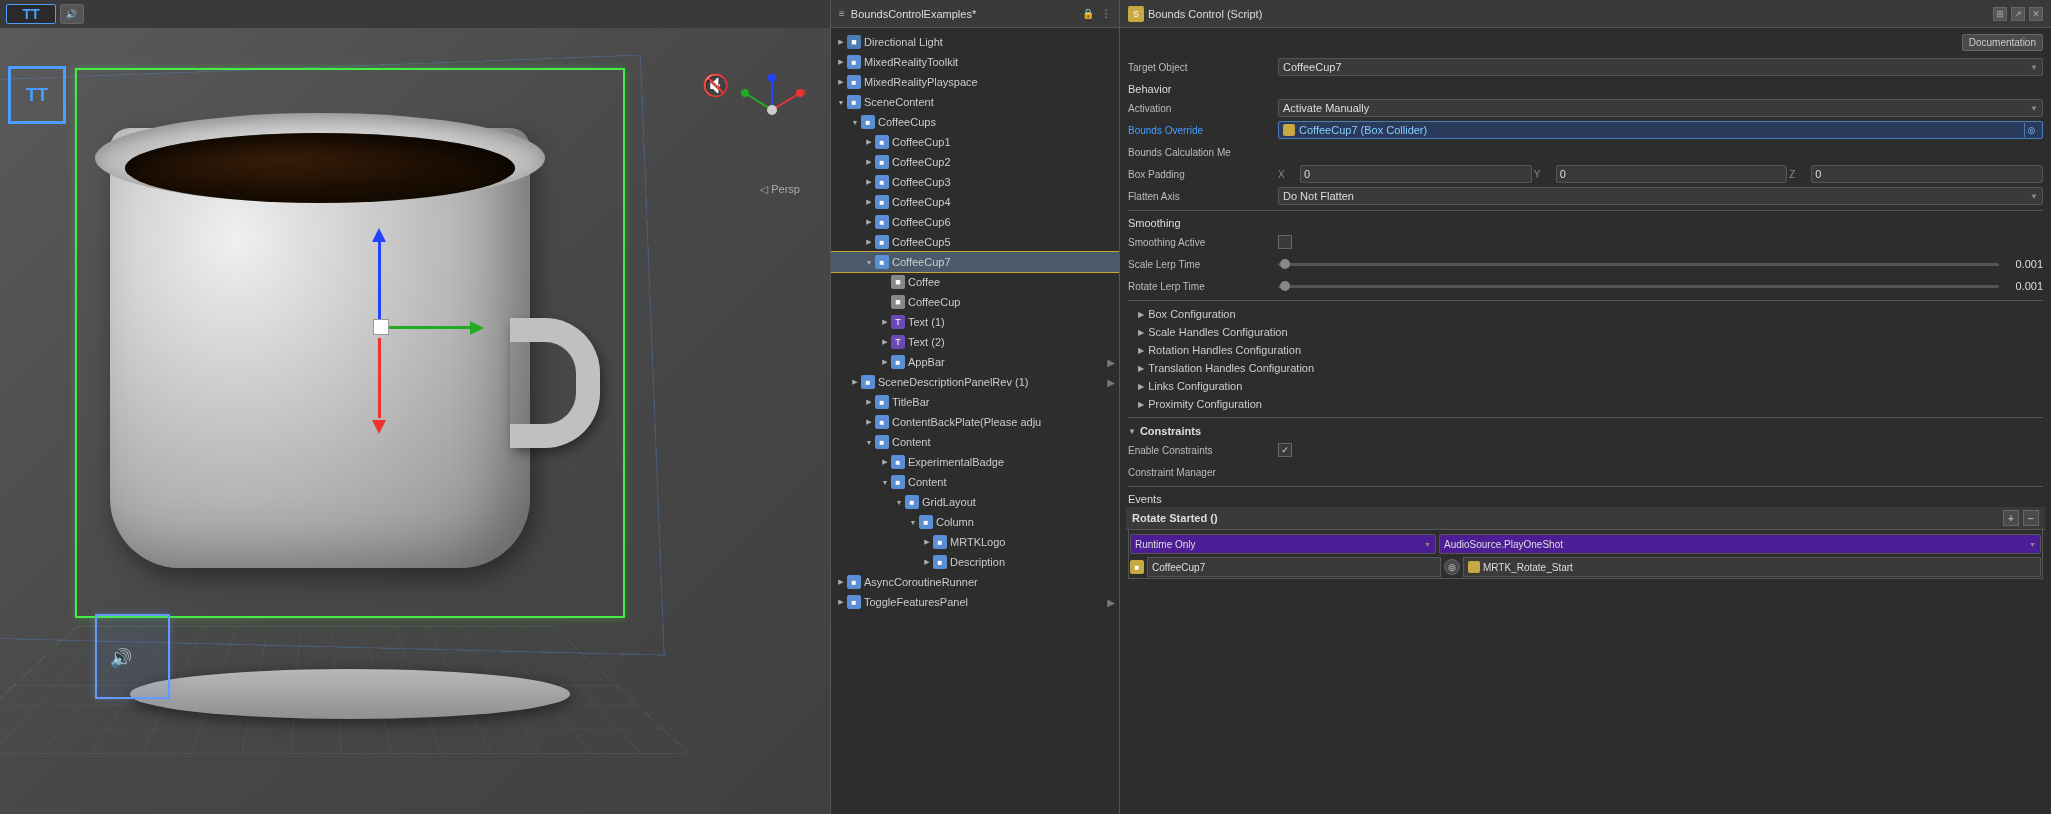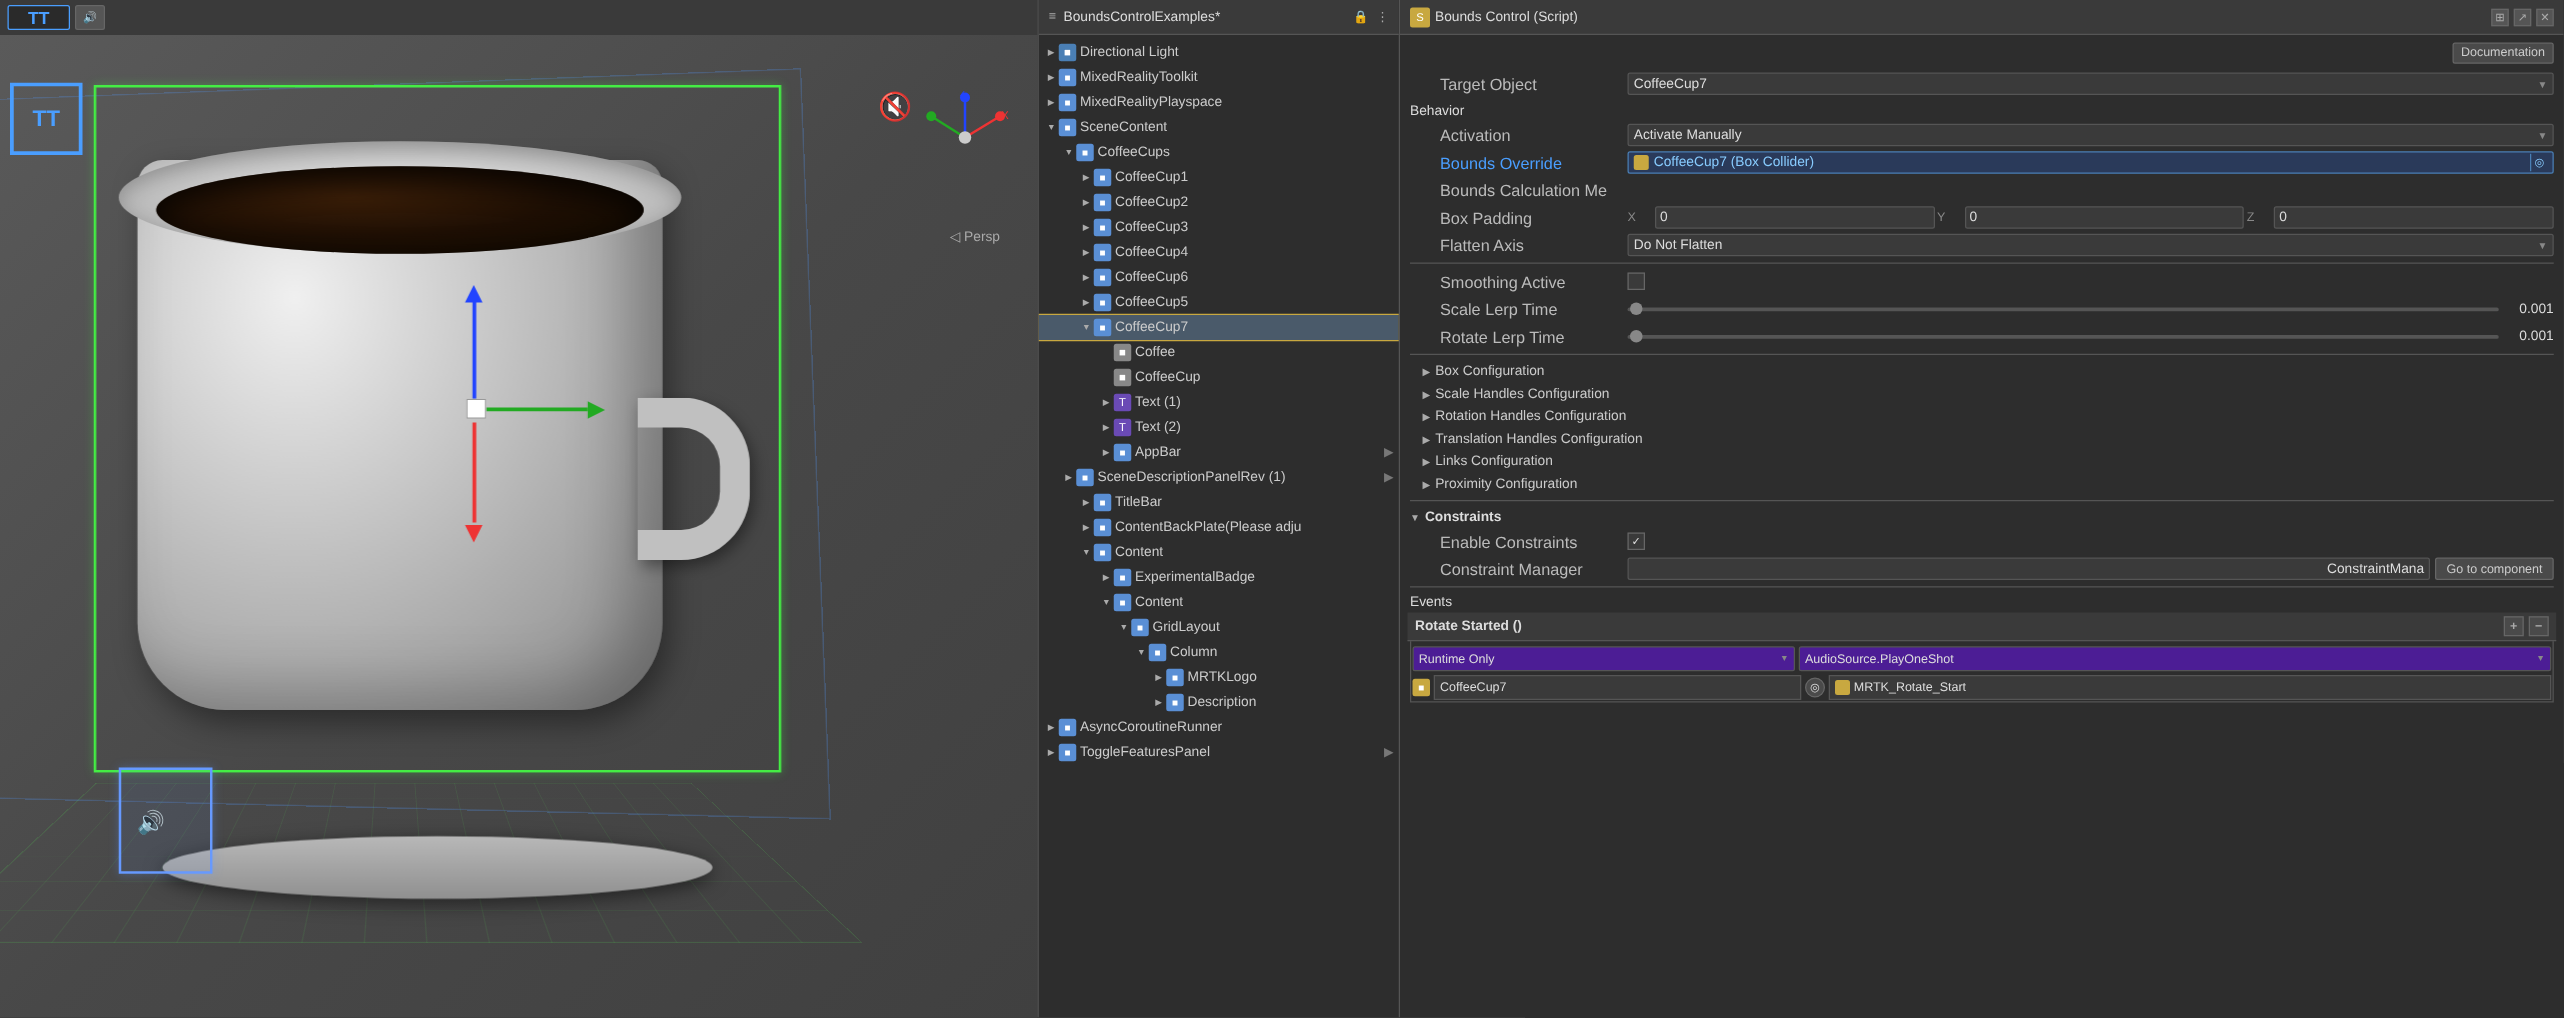--- a/index.html
+++ b/index.html
@@ -232,22 +232,21 @@
       display: flex;
       align-items: center;
       min-height: 20px;
       margin-bottom: 2px;
     }
 
     .field-label {
       width: 150px;
       flex-shrink: 0;
       color: #bbb;
-      font-size: 13px;
-      margin-left: 24px;
+      font-size: 10px;
     }
 
     .field-value {
       flex: 1;
       background: #3a3a3a;
       border: 1px solid #555;
       color: #ddd;
       padding: 1px 4px;
       font-size: 11px;
       border-radius: 2px;
@@ -865,20 +864,21 @@
 
     <div class="field-row">
       <span class="field-label">Flatten Axis</span>
       <div class="field-value dropdown">
         <span>Do Not Flatten</span>
       </div>
     </div>
 
     <div class="section-divider"></div>
 
+    <div class="section-header">Smoothing</div>
 
     <div class="field-row">
       <span class="field-label">Smoothing Active</span>
       <div class="checkbox-field"></div>
     </div>
 
     <div class="field-row">
       <span class="field-label">Scale Lerp Time</span>
       <div class="slider-row">
         <div class="slider-track">
@@ -935,26 +935,20 @@
       <span>Constraints</span>
     </div>
 
     <div class="field-row">
       <span class="field-label">Enable Constraints</span>
       <div class="checkbox-field" style="background:#3a3a3a;border-color:#666;">✓</div>
     </div>
 
     <div class="field-row">
       <span class="field-label">Constraint Manager</span>
-      <div style="display:flex;gap:4px;flex:1;">
-        <div class="field-value" style="flex:1;min-width:0;">
-          <span>ConstraintMana</span>
-        </div>
-        <button class="go-to-btn">Go to component</button>
-      </div>
     </div>
 
     <div class="section-divider"></div>
 
     <div class="section-header">Events</div>
 
     <div class="events-section">
       <div class="event-header">
         <span>Rotate Started ()</span>
         <div style="display:flex;gap:4px;">

